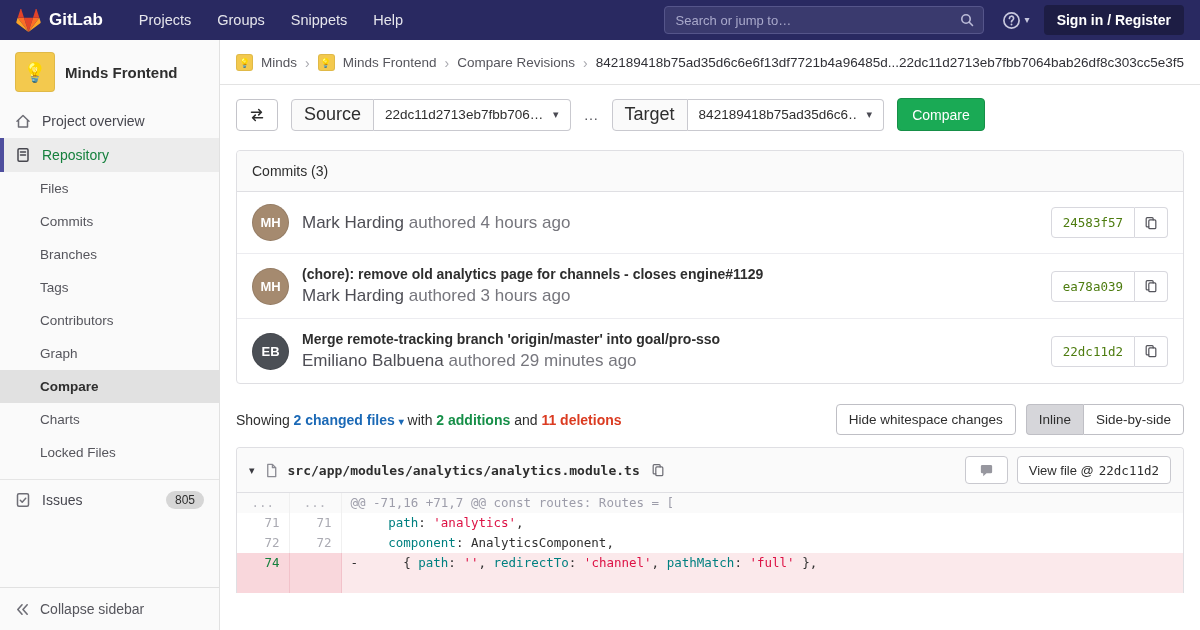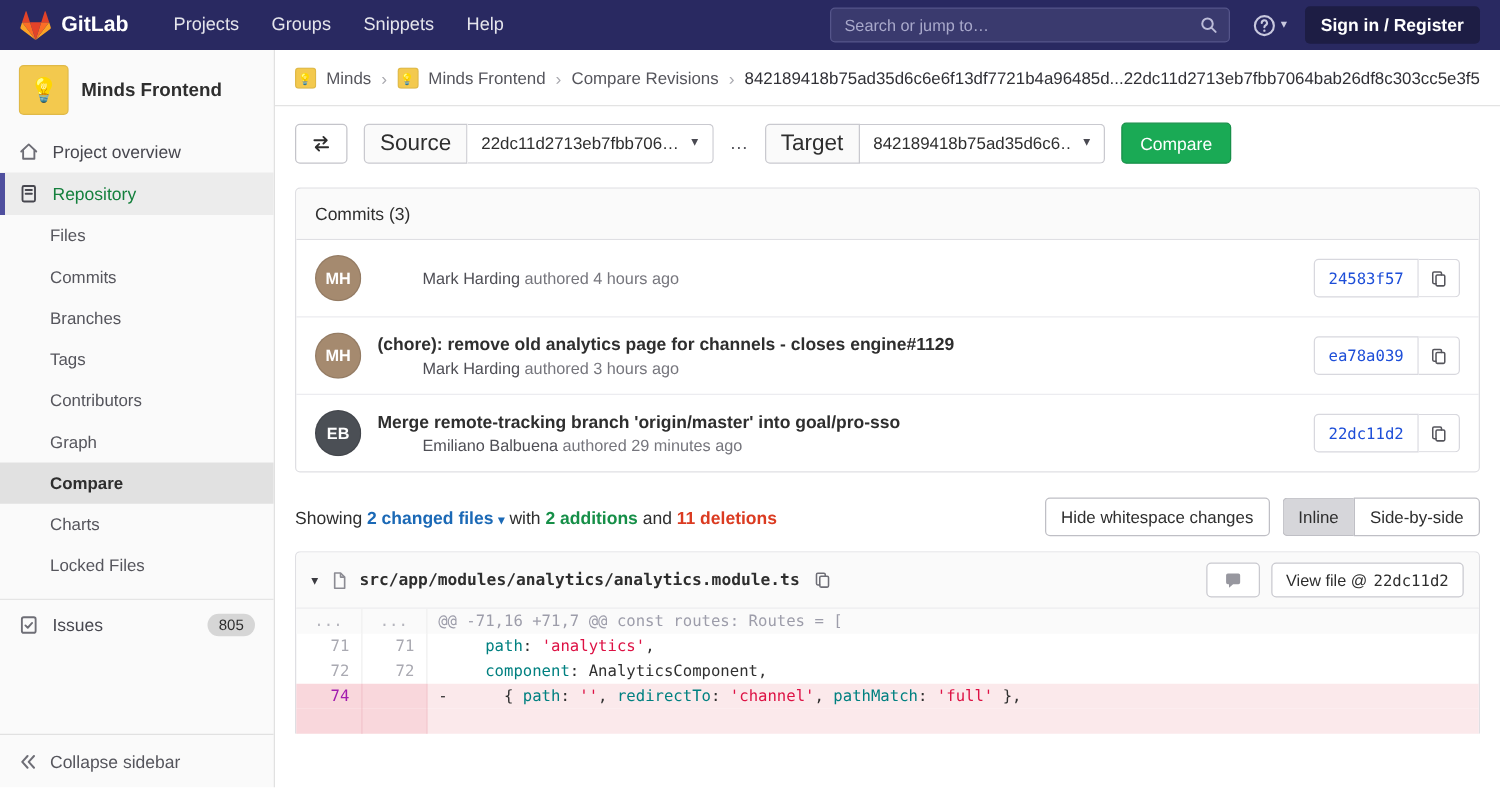--- a/index.html
+++ b/index.html
@@ -65,24 +65,24 @@
   .caret { font-size:11px; color:#4a4a52; line-height:1; }
   .compare-dots { color:#55555c; font-size:15px; }
   .btn-green { background:var(--green,#1aaa55); border:1px solid #168f48; color:#fff; font-size:14px; padding:0 14px; height:33px; border-radius:4px; }
 
   .commits-panel { margin:6px 16px 0; border:1px solid #dfdfe3; border-radius:4px; }
   .panel-head { background:#fafafa; border-bottom:1px solid #dfdfe3; padding:12px 15px; font-size:14px; color:#2e2e2e; border-radius:4px 4px 0 0; }
   .commit-row { display:flex; align-items:center; gap:13px; padding:12px 15px; border-bottom:1px solid #ececf0; }
   .commit-row:last-child { border-bottom:none; }
   .commit-avatar { width:37px; height:37px; border-radius:50%; color:#fff; font-weight:bold; font-size:13px; display:flex; align-items:center; justify-content:center; flex:none; background:#9a8a7a; border:1px solid rgba(0,0,0,.1); }
   .commit-title { font-weight:bold; font-size:14px; color:#2e2e2e; margin-bottom:4px; }
-  .commit-meta { font-size:13px; color:#76767d;margin-left:36px; }
+  .commit-meta { font-size:17px; color:#76767d; }
   .commit-author { color:#4e4e55; }
   .sha-group { margin-left:auto; display:flex; }
-  .sha-label { font-family:"DejaVu Sans Mono", monospace; font-size:12.5px; color:#1d4ed8; background:#fff; border:1px solid #d8d8de; border-radius:4px 0 0 4px; padding:7px 11px; }
+  .sha-label { font-family:"DejaVu Sans Mono", monospace; font-size:12.5px; color:#4d7c0f; background:#fff; border:1px solid #d8d8de; border-radius:4px 0 0 4px; padding:7px 11px; }
   .copy-btn { background:#fff; border:1px solid #d8d8de; border-left:none; border-radius:0 4px 4px 0; padding:0 9px; color:#55555c; display:flex; align-items:center; }
   .copy-btn svg { width:14px; height:14px; }
 
   .summary-row { display:flex; align-items:center; margin:20px 16px 12px; }
   .summary-text { font-size:14px; color:#2e2e2e;text-align:center; }
   .link-blue { color:var(--blue,#1b69b6); font-weight:bold; }
   .caret-blue { color:var(--blue,#1b69b6); font-size:10px; }
   .text-green { color:var(--add-green,#168f48); font-weight:bold; }
   .text-red { color:var(--del-red,#db3b21); font-weight:bold; }
   .summary-actions { margin-left:auto; display:flex; }
@@ -107,21 +107,21 @@
   .mono { font-family:"DejaVu Sans Mono", monospace; font-size:12.5px; }
 
   .diff-table { width:100%; border-collapse:collapse; font-family:"DejaVu Sans Mono", monospace; font-size:12.5px; }
   .diff-table td { padding:0; height:20px; line-height:20px; }
   td.ln { width:52px; min-width:52px; text-align:right; padding-right:9px; color:#aaaab2; border-right:1px solid #f0f0f0; cursor:pointer; }
   td.code { padding-left:9px; white-space:pre; color:#303030; }
   tr.meta td { background:#fafafa; }
   tr.meta td.ln { color:#b5b5bd; text-align:center; padding-right:0; }
   tr.meta td.code { color:#9d9daa; }
   tr.del td.code { background:var(--del-bg,#fbe9eb); }
-  tr.del td.ln { background:var(--del-gutter-bg,#f9d7dc); border-right-color:#f2c2ca; color:#a21caf; }
+  tr.del td.ln { background:var(--del-gutter-bg,#f9d7dc); border-right-color:#f2c2ca; color:#15803d; }
   .tok-na { color:var(--teal,#008080); }
   .tok-s { color:var(--string-red,#dd1144); }
   .tok-p { color:#303030; }
   .tok-meta { color:#9d9daa; }
 </style>
 </head>
 <body>
 
 <header class="navbar">
   <a class="brand">

